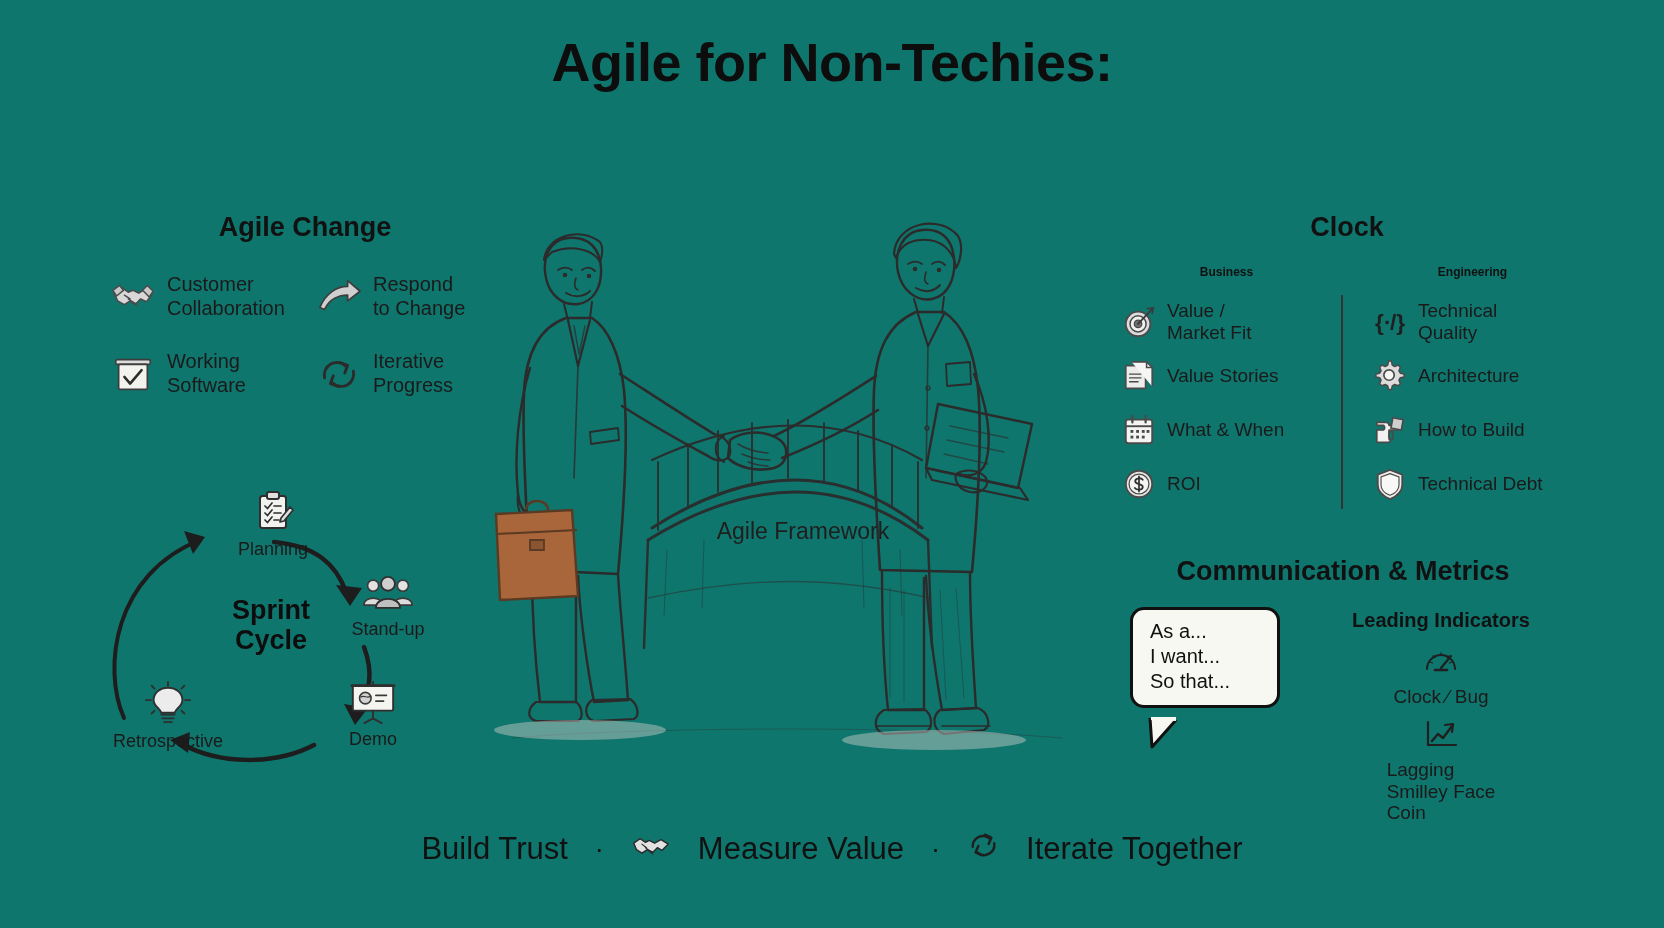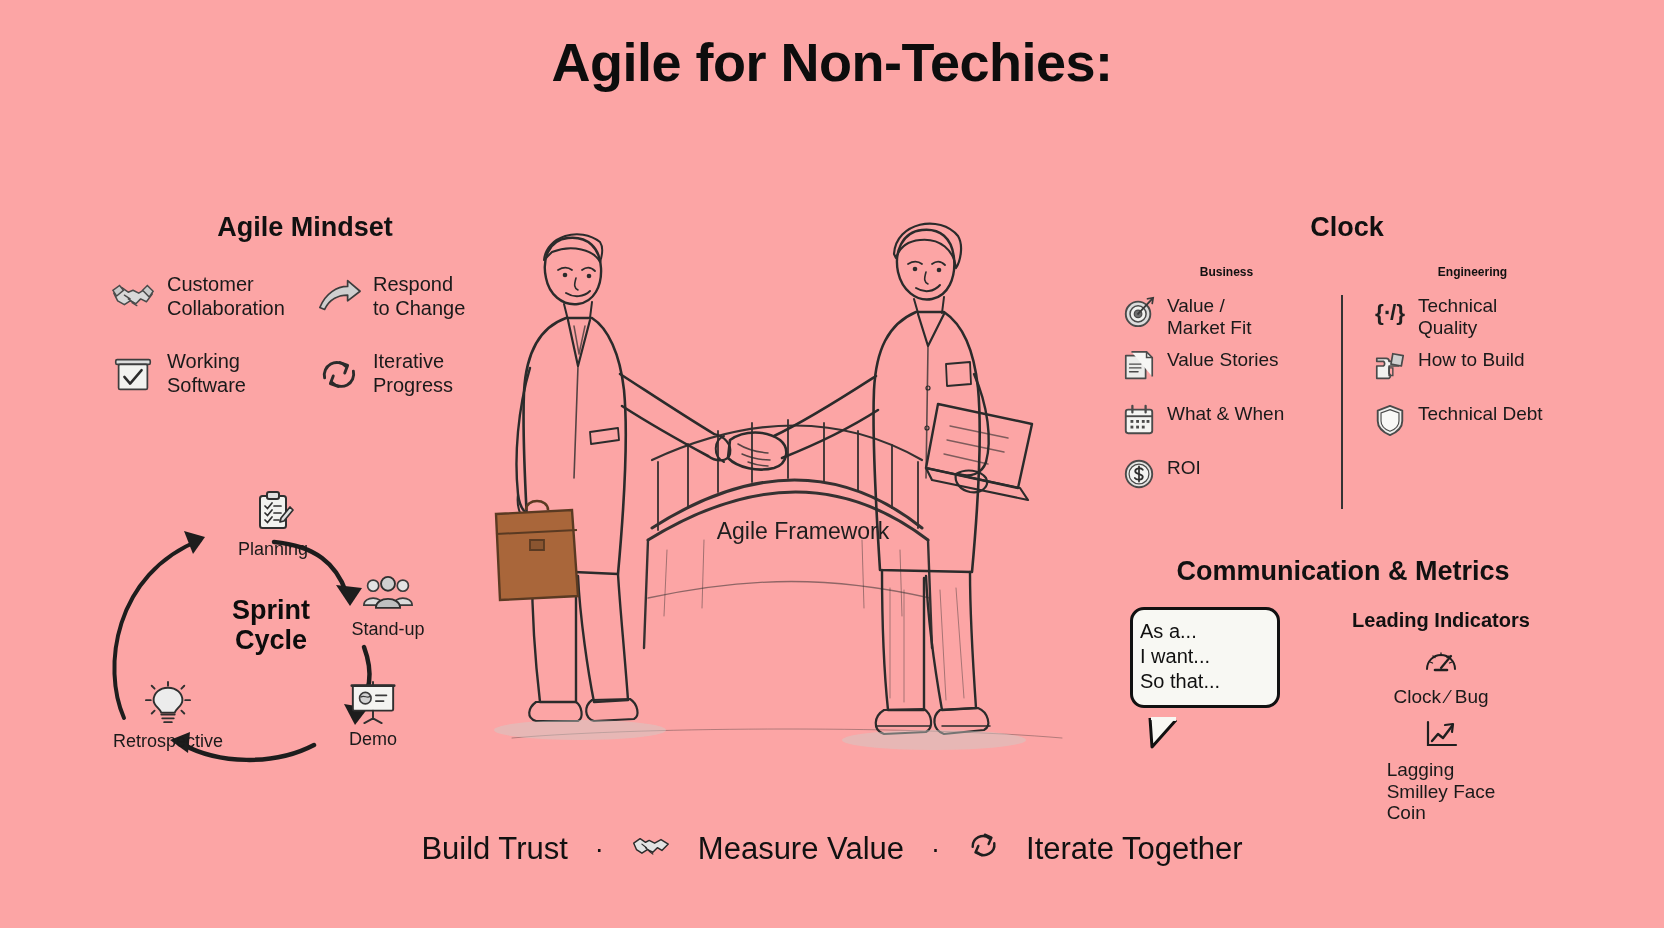--- a/index.html
+++ b/index.html
@@ -6,21 +6,21 @@
   html, body {
     width: 1664px; height: 928px;
     background: #f7f7f2;
     font-family: "Liberation Sans", sans-serif;
     color: #111;
     overflow: hidden;
   }
   #root {
     position: relative;
     width: 1664px; height: 928px;
-    background: #fca5a5;
+    background: #0f766e;
   }
 
   
   .title-block {
     position: absolute; top: 34px; left: 0; width: 100%;
     text-align: center;
   }
   .title-line1 {
     font-size: 54px; font-weight: 700; letter-spacing: -0.5px;
     color: #0d0d0d; line-height: 1.05;
@@ -79,32 +79,32 @@
   #roles .sec-h { margin-bottom: 22px; }
   .roles-cols { display: flex; position: relative; }
   .roles-col { width: 50%; }
   .roles-col.left-col { padding-right: 16px; }
   .roles-col.right-col { padding-left: 26px; }
   .roles-div {
     position: absolute; left: 50%; top: 30px; bottom: 2px; width: 2px;
     background: #333; transform: translateX(-6px);
   }
   .roles-col .sub-h { margin-bottom: 16px; }
-  .role-item { display: flex; align-items: flex-start; gap: 11px; height: 54px; }
+  .role-item { display: flex; align-items: center; gap: 11px; height: 54px; }
   .role-item .ic { flex: 0 0 auto; width: 34px; height: 34px; }
   .role-item .lb { font-size: 19px; line-height: 1.14; color: #1a1a1a; white-space: pre-line; }
 
   
   #comm { position: absolute; left: 1108px; top: 556px; width: 470px; }
   #comm .sec-h { font-size: 27px; margin-bottom: 20px; }
   .comm-body { display: flex; gap: 14px; align-items: flex-start; }
   .bubble-wrap { position: relative; width: 160px; height: 120px; flex: 0 0 auto; margin-left: 22px; }
   .bubble {
     position: relative; border: 3px solid #111; border-radius: 14px;
-    padding: 9px 7px 10px; background: #f8f8f3; width: 150px;
+    padding: 9px 17px 10px; background: #f8f8f3; width: 150px;
   }
   .bubble .bt { font-size: 20px; line-height: 1.26; color: #111; white-space: pre-line; }
   .bubble-tail { position: absolute; left: 16px; bottom: -26px; }
   .metrics { flex: 1 1 auto; padding-top: 2px; }
   .metrics .sub-h { text-align: center; margin-bottom: 14px; font-size: 20px; }
   .metric-item { display: flex; align-items: center; gap: 10px; margin-bottom: 12px; flex-direction: column; }
   .metric-item .ic { flex: 0 0 auto; width: 34px; height: 30px; }
   .metric-item .lb { font-size: 19px; line-height: 1.13; color: #1a1a1a; white-space: pre-line; }
 
   
@@ -121,21 +121,21 @@
 </head>
 <body>
 
 <div id="root">
 
   <div class="title-block">
     <div class="title-line1">Agile for Non-Techies:</div>
   </div>
 
   <div id="mindset">
-    <div class="sec-h">Agile Mindset</div>
+    <div class="sec-h">Agile Change</div>
     <div class="mind-grid">
 
       <div class="mind-item">
         <span class="ic">
           <svg viewBox="0 0 48 40" width="46" height="40">
             <path d="M4 16 L12 10 L19 15 L24 13 L30 16 L38 11 L44 17 L38 25 L32 22 L27 27 L21 24 L15 28 L8 24 Z" fill="#d8d8d8" stroke="#4a4a4a" stroke-width="1.6" stroke-linejoin="round"></path>
             <path d="M15 18 L21 22 M19 22 L25 26 M23 26 L28 29" stroke="#4a4a4a" stroke-width="1.4" fill="none" stroke-linecap="round"></path>
             <path d="M3 13 L10 8 L14 13 L7 19 Z" fill="#c9c9c9" stroke="#4a4a4a" stroke-width="1.5"></path>
             <path d="M45 14 L39 8 L34 13 L41 20 Z" fill="#c9c9c9" stroke="#4a4a4a" stroke-width="1.5"></path>
           </svg>
@@ -460,20 +460,31 @@
         <div class="role-item">
           <span class="ic">
             <svg viewBox="0 0 36 36" width="34" height="34">
               <text x="18" y="26" font-family="'Liberation Sans',sans-serif" font-size="24" font-weight="700" text-anchor="middle" fill="#1f1f1f">{∙/}</text>
             </svg>
           </span>
           <span class="lb">Technical
 Quality</span>
         </div>
 
+        <div class="role-item">
+          <span class="ic">
+            <svg viewBox="0 0 36 36" width="34" height="34">
+              <path d="M18 3 l3.2 .6 .9 4.1 2.6 1.5 3.9-1.5 2.3 2.3 -1.5 3.9 1.5 2.6 4.1 .9 0 3.2 -4.1 .9 -1.5 2.6
+                       1.5 3.9 -2.3 2.3 -3.9-1.5 -2.6 1.5 -.9 4.1 -3.2 0 -.9-4.1 -2.6-1.5 -3.9 1.5 -2.3-2.3 1.5-3.9
+                       -1.5-2.6 -4.1-.9 0-3.2 4.1-.9 1.5-2.6 -1.5-3.9 2.3-2.3 3.9 1.5 2.6-1.5 .9-4.1 Z" fill="#dcdcdc" stroke="#4a4a4a" stroke-width="1.7" stroke-linejoin="round" transform="translate(-1,-1) scale(0.97)"></path>
+              <circle cx="17" cy="17" r="5.5" fill="#f6f6f4" stroke="#4a4a4a" stroke-width="1.8"></circle>
+            </svg>
+          </span>
+          <span class="lb">Architecture</span>
+        </div>
 
         <div class="role-item">
           <span class="ic">
             <svg viewBox="0 0 36 36" width="34" height="34">
               <path d="M4 13 h7 a3 3 0 0 1 0 5 h-7 v13 h13 a3 3 0 0 0 0-5 v-8 h10 v-5 h-10 a3 3 0 0 0 -3-3 h-10 Z" fill="#f1f1ef" stroke="#4a4a4a" stroke-width="1.8" stroke-linejoin="round"></path>
               <path d="M21 5 l11 2 -2 11 -11-2 Z" fill="#cfcfcf" stroke="#4a4a4a" stroke-width="1.8" stroke-linejoin="round"></path>
               <path d="M17 20 h4 v8 h-4 Z" fill="none" stroke="#4a4a4a" stroke-width="1.5"></path>
             </svg>
           </span>
           <span class="lb">How to Build</span>

